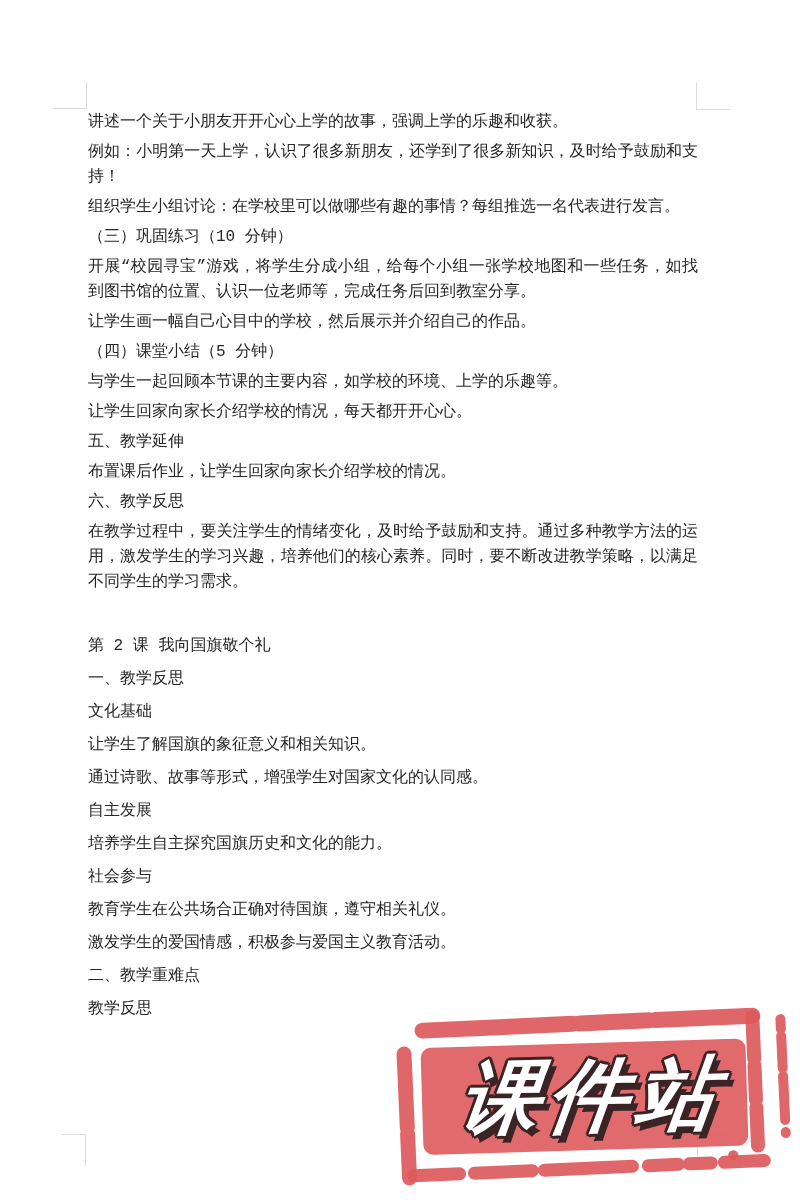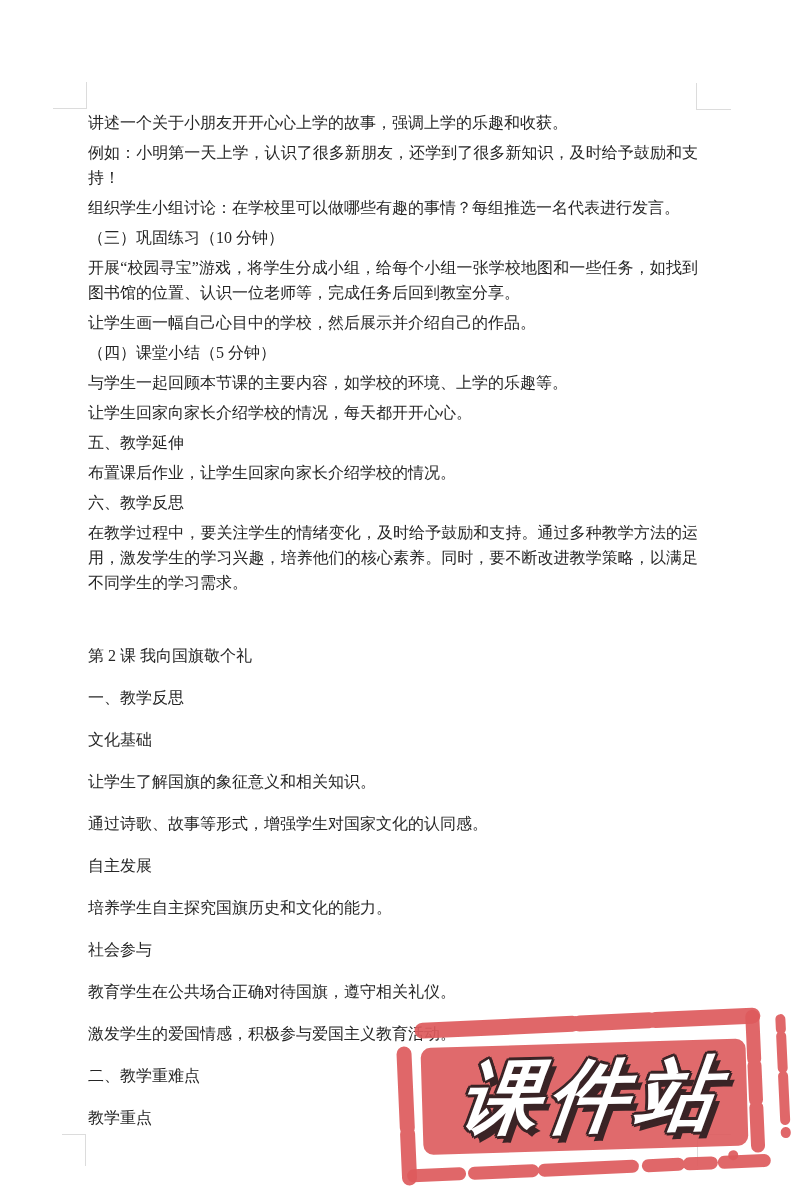--- a/index.html
+++ b/index.html
@@ -14,22 +14,22 @@
   .content {
     position:absolute;
     left:88px;
     top:110px;
     width:610px;
     color:#262626;
     font-size:16px;
     line-height:25px;
     text-align:justify;
   }
-  .content p { margin:0 0 5px 0; }
-  .content p.pb { margin:17px 0 6px 0; }
+  .content p { margin:0 0 5px 0;font-family:Liberation Mono, monospace; }
+  .content p.pb { margin:8px 0 6px 0; }
   .spacer { height:26px; }
 
   
   .mark { position:absolute; background:#dcdcdc; }
 
   
   .stamp {
     position:absolute;
     left:394px;
     top:1006px;
@@ -100,21 +100,21 @@
     <p class="pb">一、教学反思</p>
     <p class="pb">文化基础</p>
     <p class="pb">让学生了解国旗的象征意义和相关知识。</p>
     <p class="pb">通过诗歌、故事等形式，增强学生对国家文化的认同感。</p>
     <p class="pb">自主发展</p>
     <p class="pb">培养学生自主探究国旗历史和文化的能力。</p>
     <p class="pb">社会参与</p>
     <p class="pb">教育学生在公共场合正确对待国旗，遵守相关礼仪。</p>
     <p class="pb">激发学生的爱国情感，积极参与爱国主义教育活动。</p>
     <p class="pb">二、教学重难点</p>
-    <p class="pb">教学重点</p>
+    <p class="pb">教学反思</p>
   </div>
 
   <div class="stamp">
     <svg width="404" height="184" viewBox="0 0 404 184">
 
       <path d="M 30 21 L 360 13" stroke="#dd5a5c" stroke-opacity="0.92" stroke-width="16" stroke-linecap="round" stroke-dasharray="150 7 70 6 110" fill="none"></path>
 
       <path d="M 11 44 L 14 172" stroke="#dd5a5c" stroke-opacity="0.92" stroke-width="15" stroke-linecap="round" stroke-dasharray="74 6 44 5 30" fill="none"></path>
 
       <path d="M 360 14 L 363 143" stroke="#dd5a5c" stroke-opacity="0.92" stroke-width="14" stroke-linecap="round" stroke-dasharray="42 7 34 8 60" fill="none"></path>

